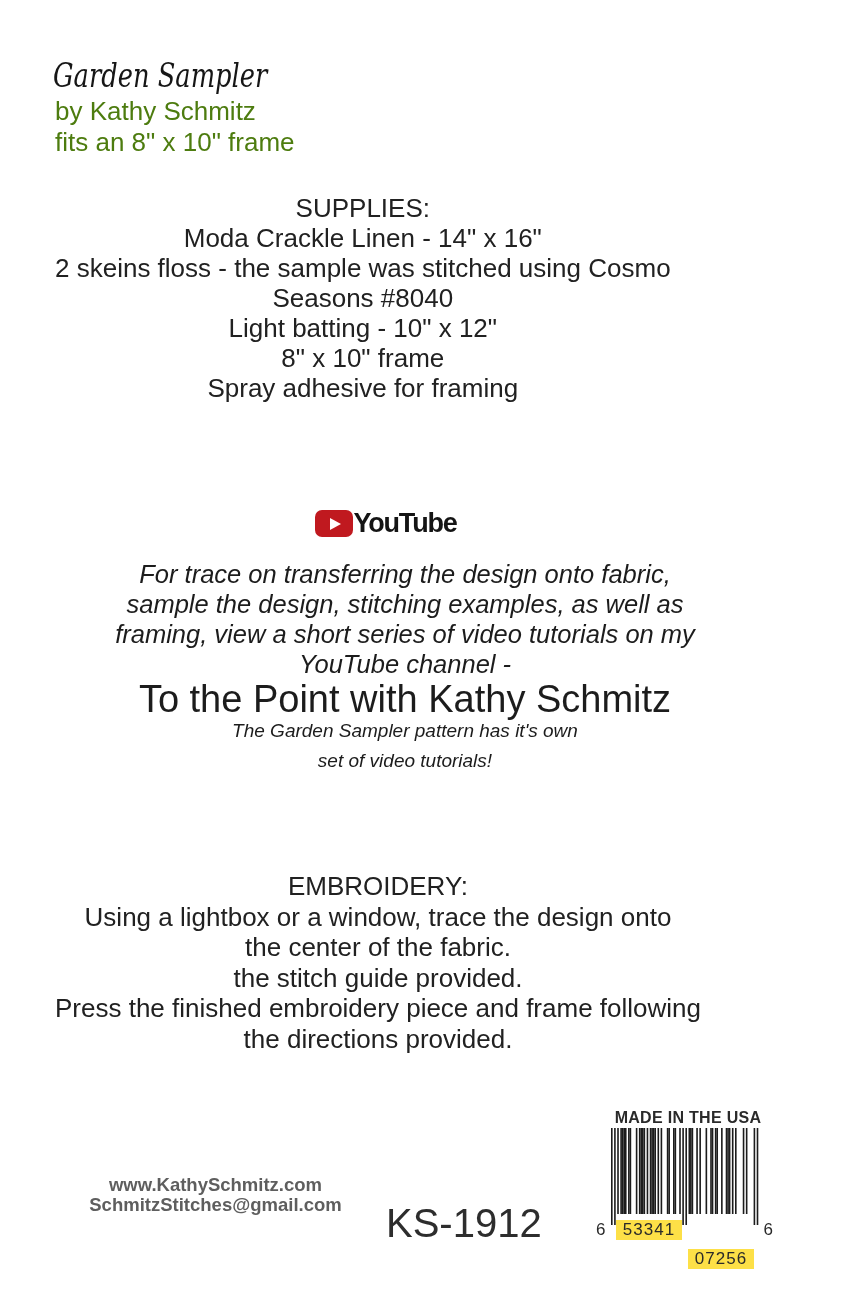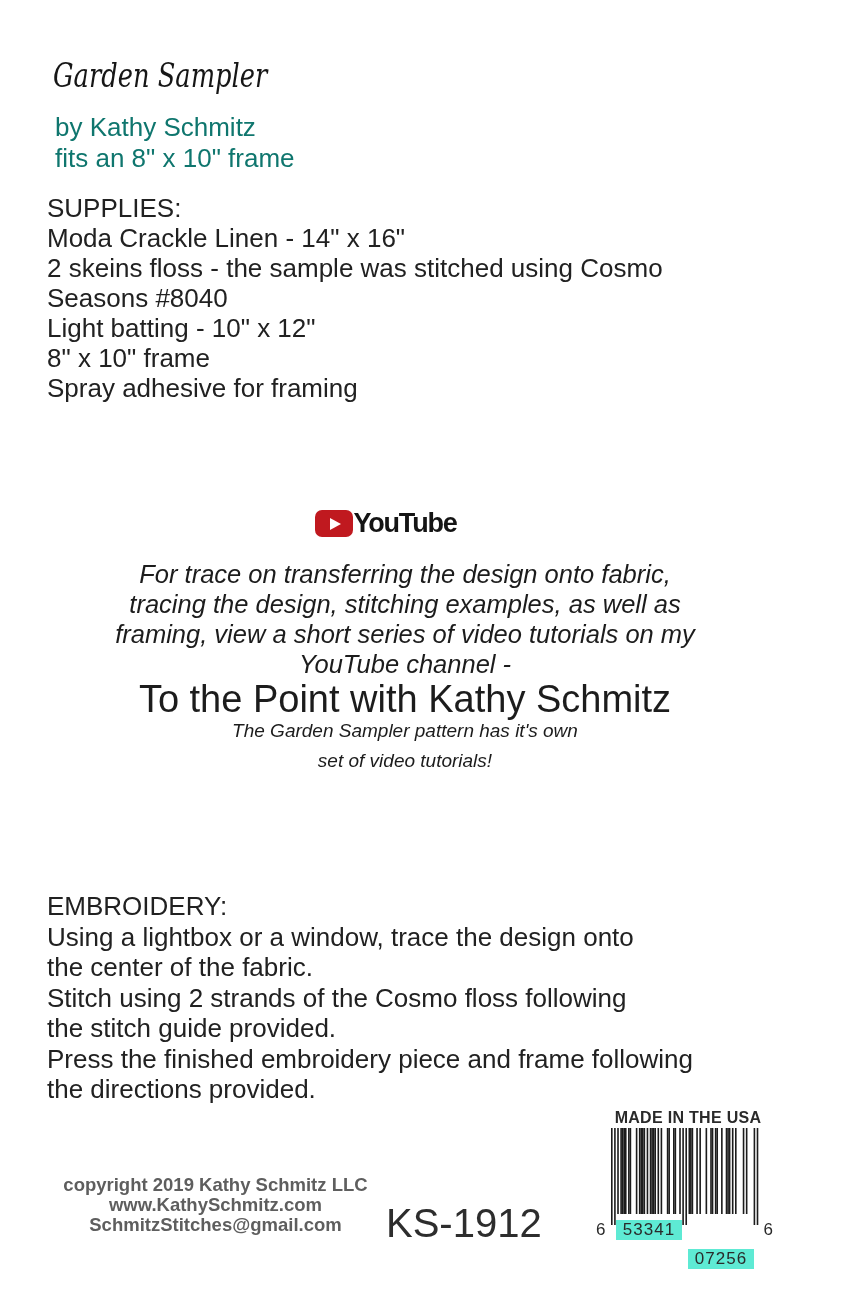--- a/index.html
+++ b/index.html
@@ -8,26 +8,26 @@
     font-family:"Liberation Sans",sans-serif;color:#1f1f1f;overflow:hidden;
   }
   .abs{position:absolute;}
 
   
   .title{
     left:53px;top:56px;
     font-family:"DejaVu Serif",serif;font-style:italic;font-size:33px;color:#161616;
     transform:scaleX(0.78);transform-origin:0 50%;white-space:nowrap;
   }
-  .header-lines{left:55px;top:112px;font-size:26px;line-height:31px;color:#0f766e;}
+  .header-lines{left:55px;top:96px;font-size:26px;line-height:31px;color:#4d7c0f;}
 
   
-  .body-block{left:47px;font-size:26px;line-height:30px;color:#212121;white-space:nowrap;}
+  .body-block{left:55px;font-size:26px;line-height:30px;color:#212121;white-space:nowrap;text-align:center;}
   .supplies{top:193px;}
-  .embroidery{top:871px;line-height:30.5px;margin-top:20px;}
+  .embroidery{top:871px;line-height:30.5px;}
 
   
   .yt-row{left:5px;top:508px;width:800px;display:flex;justify-content:center;}
   .yt-inner{display:flex;align-items:center;gap:0;transform:translateX(-19px);}
   .yt-badge{
     width:38px;height:27px;border-radius:7px;background:#c0191f;
     display:flex;align-items:center;justify-content:center;
   }
   .yt-play{
     width:0;height:0;border-left:11px solid #ffffff;
@@ -42,21 +42,21 @@
 
   
   .made-in{left:608px;top:1109px;width:160px;text-align:center;
     font-size:16px;font-weight:bold;letter-spacing:0.3px;color:#2a2a2a;}
   .barcode{left:611px;top:1128px;width:148px;height:112px;}
   .barcode svg{display:block;}
   .bc-digit{position:absolute;font-size:17px;color:#2a2a2a;top:92px;}
   .bc-left{left:-15px;}
   .bc-right{right:-14px;}
   .bc-group{position:absolute;top:92px;width:66px;text-align:center;letter-spacing:1px;
-    font-size:17px;color:#2a2a2a;background:#5eead4;}
+    font-size:17px;color:#2a2a2a;background:#fde047;}
   .bc-g1{left:5px;}
   .bc-g2{left:77px;margin-top:29px;}
 
   .copyright{left:58px;top:1175px;width:315px;text-align:center;
     font-size:18.5px;line-height:20px;font-weight:bold;color:#5e5e5e;}
   .sku{left:386px;top:1202px;font-size:40px;line-height:42px;color:#2d2d2d;white-space:nowrap;}
 </style>
 </head>
 <body>
 
@@ -80,35 +80,34 @@
   <div class="yt-inner">
     <div class="yt-badge" style="background: rgb(192, 25, 31);">
       <div class="yt-play"></div>
     </div>
     <div class="yt-word">YouTube</div>
   </div>
 </div>
 
 <div class="abs centered-block yt-intro">
   <div>For trace on transferring the design onto fabric,</div>
-  <div>tracing the design, stitching examples, as well as</div>
+  <div>sample the design, stitching examples, as well as</div>
   <div>framing,  view a short series of video tutorials on my</div>
   <div>YouTube channel -</div>
 </div>
 <div class="abs centered-block yt-channel">To the Point with Kathy Schmitz</div>
 <div class="abs centered-block yt-note">
   <div>The Garden Sampler pattern has it's own</div>
   <div>set of video tutorials!</div>
 </div>
 
 <div class="abs body-block embroidery">
   <div>EMBROIDERY:</div>
   <div>Using a lightbox or a window, trace the design onto</div>
   <div>the center of the fabric.</div>
-  <div>Stitch using 2 strands of the Cosmo floss following</div>
   <div>the stitch guide provided.</div>
   <div>Press the finished embroidery piece and frame following</div>
   <div>the directions provided.</div>
 </div>
 
 <div class="abs made-in">MADE IN THE USA</div>
 
 <div class="abs barcode">
   <svg id="barcode-svg" width="148" height="98" viewBox="0 0 148 98" xmlns="http://www.w3.org/2000/svg">
       <rect x="0.00" y="0" width="1.61" height="97" fill="#1c1c1c"></rect>
@@ -160,18 +159,17 @@
       <rect x="142.60" y="0" width="1.61" height="97" fill="#1c1c1c"></rect>
       <rect x="145.70" y="0" width="1.61" height="97" fill="#1c1c1c"></rect>
     </svg>
   <div class="bc-digit bc-left">6</div>
   <div class="bc-group bc-g1">53341</div>
   <div class="bc-group bc-g2">07256</div>
   <div class="bc-digit bc-right">6</div>
 </div>
 
 <div class="abs copyright">
-  <div>copyright 2019 Kathy Schmitz LLC</div>
   <div>www.KathySchmitz.com</div>
   <div>SchmitzStitches@gmail.com</div>
 </div>
 
 <div class="abs sku">KS-1912</div>
 
 </body></html>

